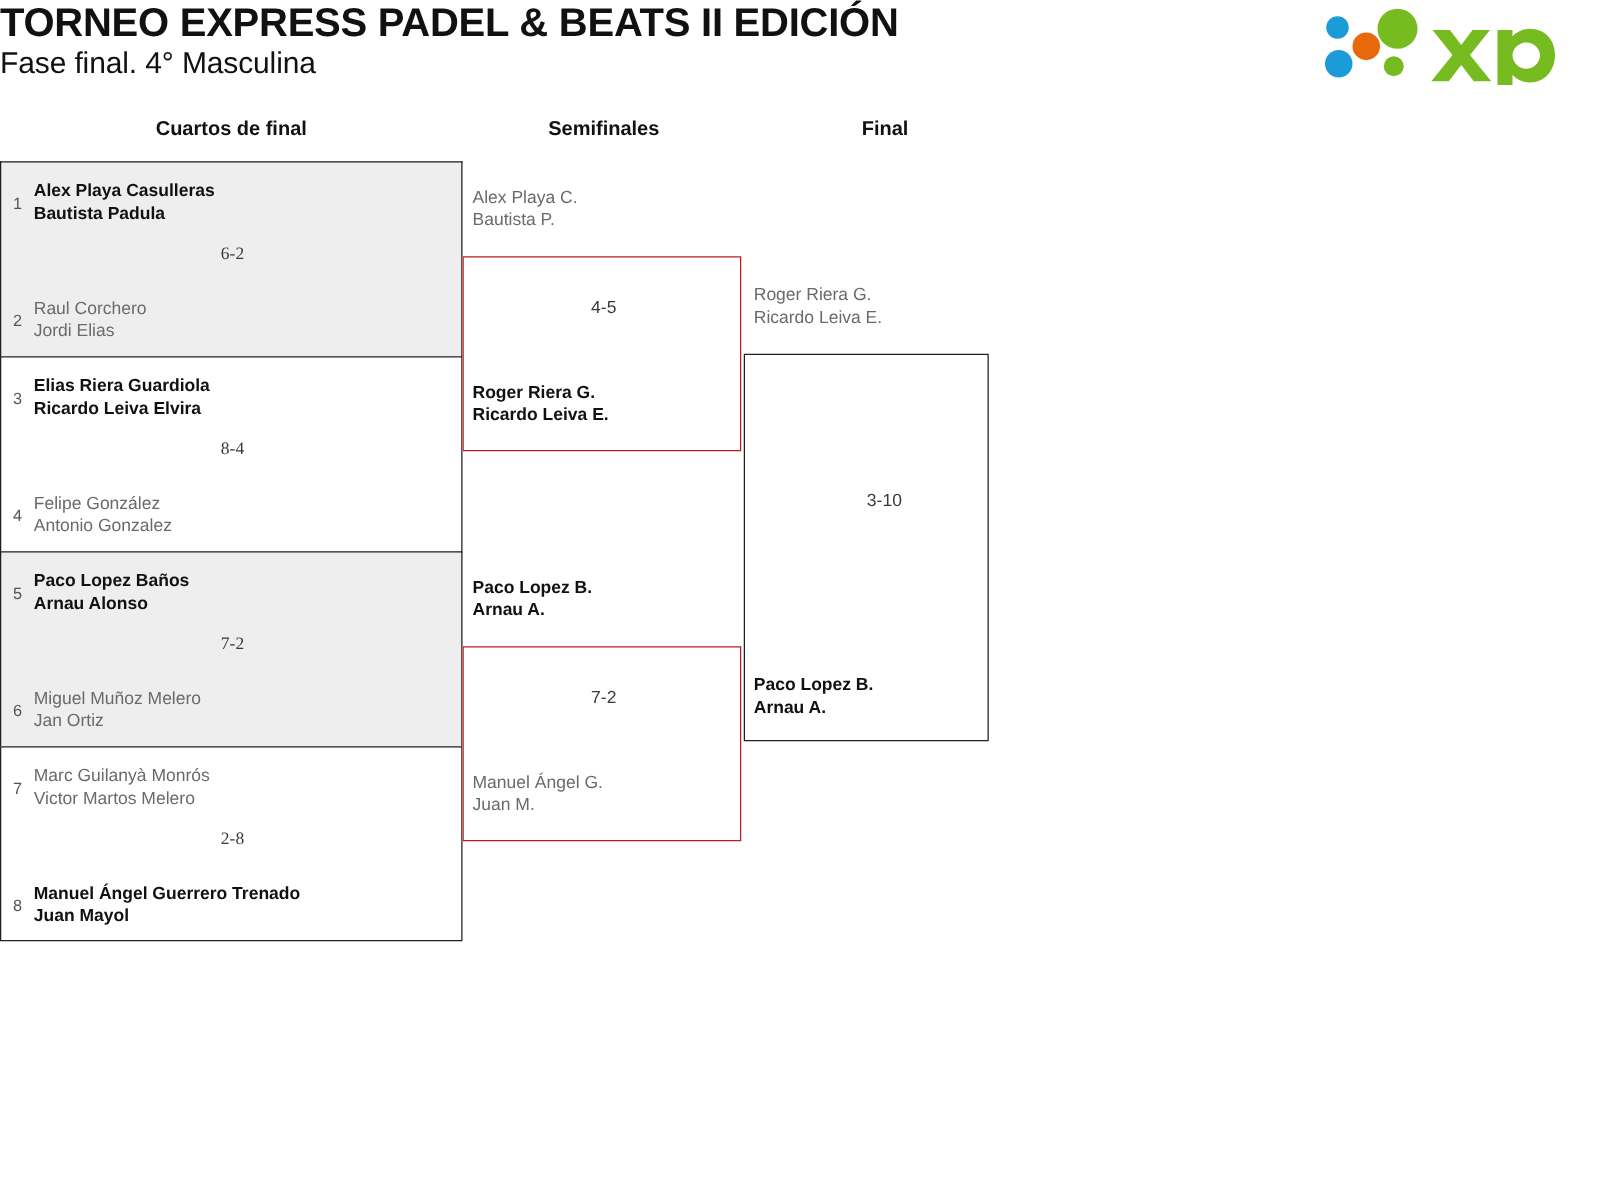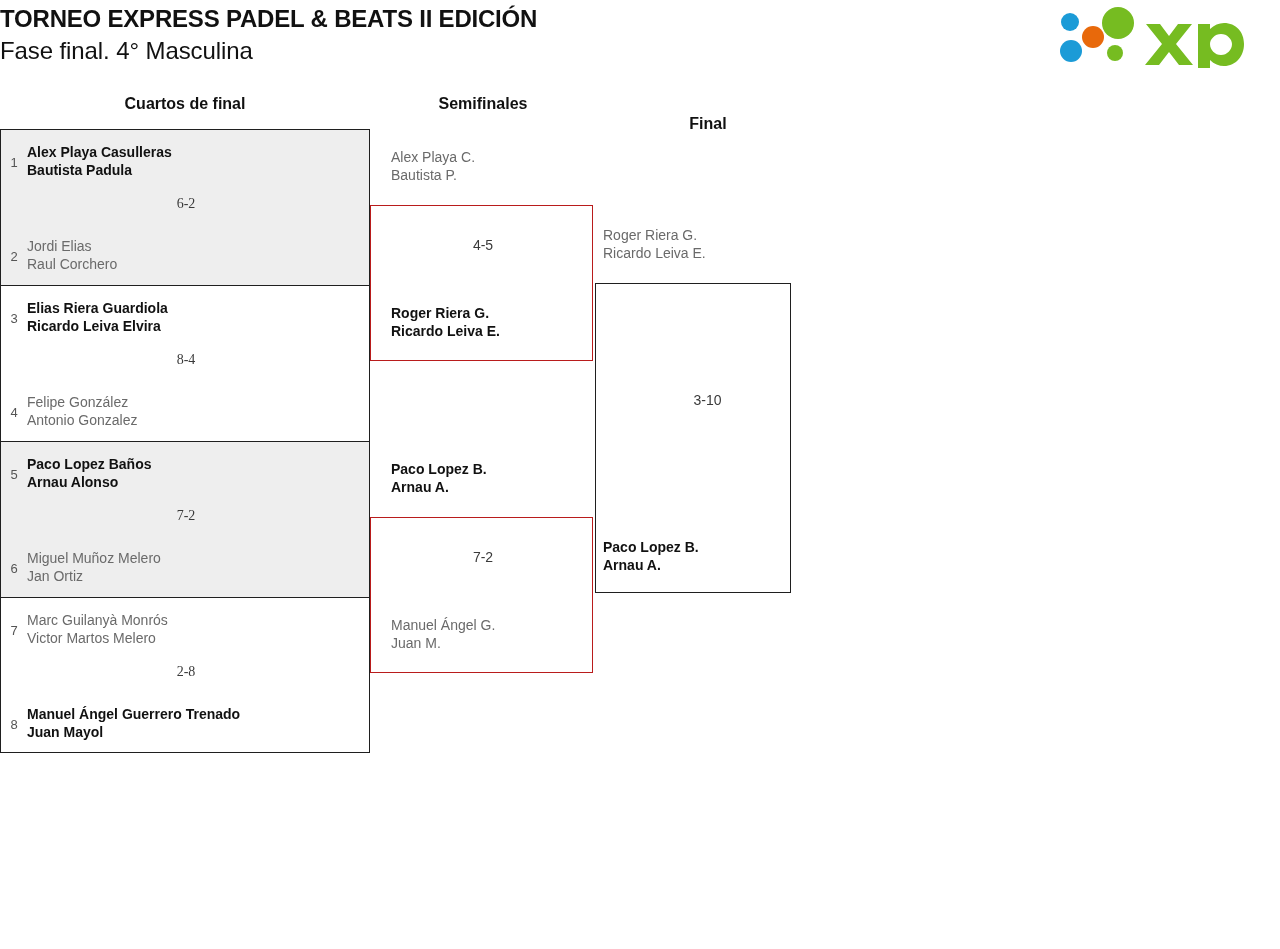--- a/index.html
+++ b/index.html
@@ -22,21 +22,21 @@
     position: absolute;
     left: 0; top: 0;
     width: 1280px;
     height: 85px;
   }
   .title-block {
     position: absolute;
     left: 0; top: 2px;
   }
   .title-line1 {
-    font-size: 24px;
+    font-size: 32px;
     font-weight: 700;
     line-height: 33px;
     letter-spacing: -0.2px;
     white-space: nowrap;
     color: #111111;
   }
   .title-line2 {
     font-size: 24px;
     font-weight: 500;
     line-height: 32px;
@@ -60,21 +60,21 @@
     position: absolute;
     top: 95px;
     font-size: 16px;
     font-weight: 700;
     color: #111111;
     text-align: center;
     white-space: nowrap;
   }
   .round-head.r1 { left: 0px;   width: 370px; }
   .round-head.r2 { left: 370px; width: 226px; }
-  .round-head.r3 { left: 596px; width: 224px; margin-top: 20px; }
+  .round-head.r3 { left: 596px; width: 224px; }
 
   
   .bracket {
     position: absolute;
     left: 0;
     top: 0;
     width: 1280px;
     height: 949px;
   }
 
@@ -157,21 +157,21 @@
     left: 0;
     top: 31px;
     width: 224px;
     text-align: center;
     font-size: 14px;
     color: #3a3a3a;
   }
 
   .sf-team {
     position: absolute;
-    left: 391px;
+    left: 378px;
     width: 218px;
     font-size: 14px;
     line-height: 18px;
     color: #6a6a6a;
   }
   .sf-team.winner { color: #111111; font-weight: 700; }
   .sf-team span { display: block; white-space: nowrap; }
   .sf-team.t1 { top: 148px; }
   .sf-team.t2 { top: 304px; }
   .sf-team.t3 { top: 460px; }
@@ -248,22 +248,22 @@
         <div class="seed">1</div>
         <div class="players winner">
           <span>Alex Playa Casulleras</span>
           <span>Bautista Padula</span>
         </div>
       </div>
       <div class="qf-score">6-2</div>
       <div class="team bottom">
         <div class="seed">2</div>
         <div class="players">
+          <span>Raul Corchero</span>
           <span>Jordi Elias</span>
-          <span>Raul Corchero</span>
         </div>
       </div>
     </div>
 
     <div class="qf-match">
       <div class="team top">
         <div class="seed">3</div>
         <div class="players winner">
           <span>Elias Riera Guardiola</span>
           <span>Ricardo Leiva Elvira</span>

